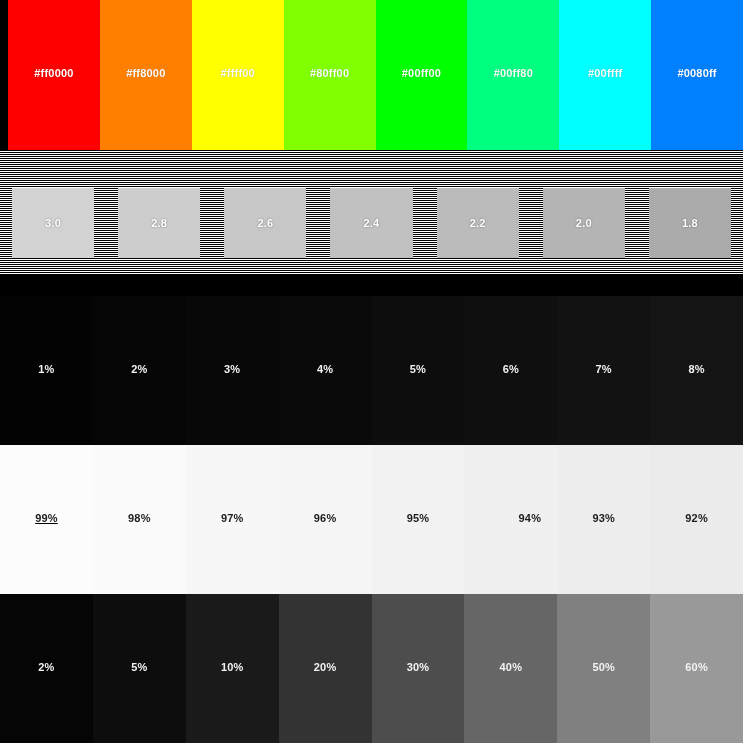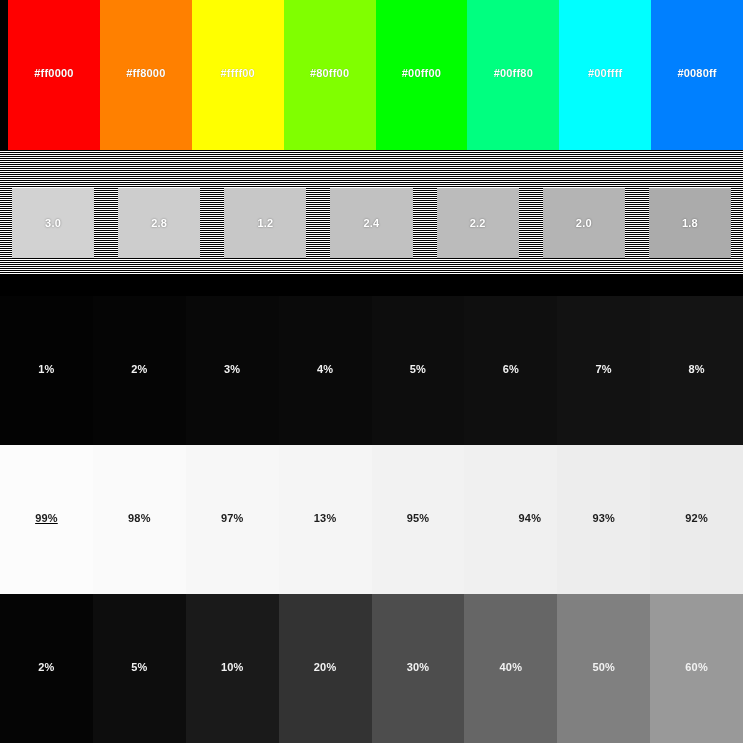--- a/index.html
+++ b/index.html
@@ -152,21 +152,21 @@
             <span class="cell-label" style="color: rgb(255, 255, 255);">3.0</span>
           </div>
         </div>
         <div class="gamma-cell">
           <div class="gamma-patch" style="background-color: rgb(205, 205, 205);">
             <span class="cell-label" style="color: rgb(255, 255, 255);">2.8</span>
           </div>
         </div>
         <div class="gamma-cell">
           <div class="gamma-patch" style="background-color: rgb(199, 199, 199);">
-            <span class="cell-label" style="color: rgb(255, 255, 255);">1.2</span>
+            <span class="cell-label" style="color: rgb(255, 255, 255);">2.6</span>
           </div>
         </div>
         <div class="gamma-cell">
           <div class="gamma-patch" style="background-color: rgb(193, 193, 193);">
             <span class="cell-label" style="color: rgb(255, 255, 255);">2.4</span>
           </div>
         </div>
         <div class="gamma-cell">
           <div class="gamma-patch" style="background-color: rgb(187, 187, 187);">
             <span class="cell-label" style="color: rgb(255, 255, 255);">2.2</span>
@@ -216,21 +216,21 @@
       <div class="cell" style="background-color: rgb(252, 252, 252); text-decoration: underline;">
         <span class="cell-label" style="color: rgb(28, 28, 28);">99%</span>
       </div>
       <div class="cell" style="background-color: rgb(250, 250, 250);">
         <span class="cell-label" style="color: rgb(28, 28, 28);">98%</span>
       </div>
       <div class="cell" style="background-color: rgb(247, 247, 247);">
         <span class="cell-label" style="color: rgb(28, 28, 28);">97%</span>
       </div>
       <div class="cell" style="background-color: rgb(245, 245, 245);">
-        <span class="cell-label" style="color: rgb(28, 28, 28);">13%</span>
+        <span class="cell-label" style="color: rgb(28, 28, 28);">96%</span>
       </div>
       <div class="cell" style="background-color: rgb(242, 242, 242);">
         <span class="cell-label" style="color: rgb(28, 28, 28);">95%</span>
       </div>
       <div class="cell" style="background-color: rgb(240, 240, 240);">
         <span class="cell-label" style="color: rgb(28, 28, 28); padding-left: 38px;">94%</span>
       </div>
       <div class="cell" style="background-color: rgb(237, 237, 237);">
         <span class="cell-label" style="color: rgb(28, 28, 28);">93%</span>
       </div>

